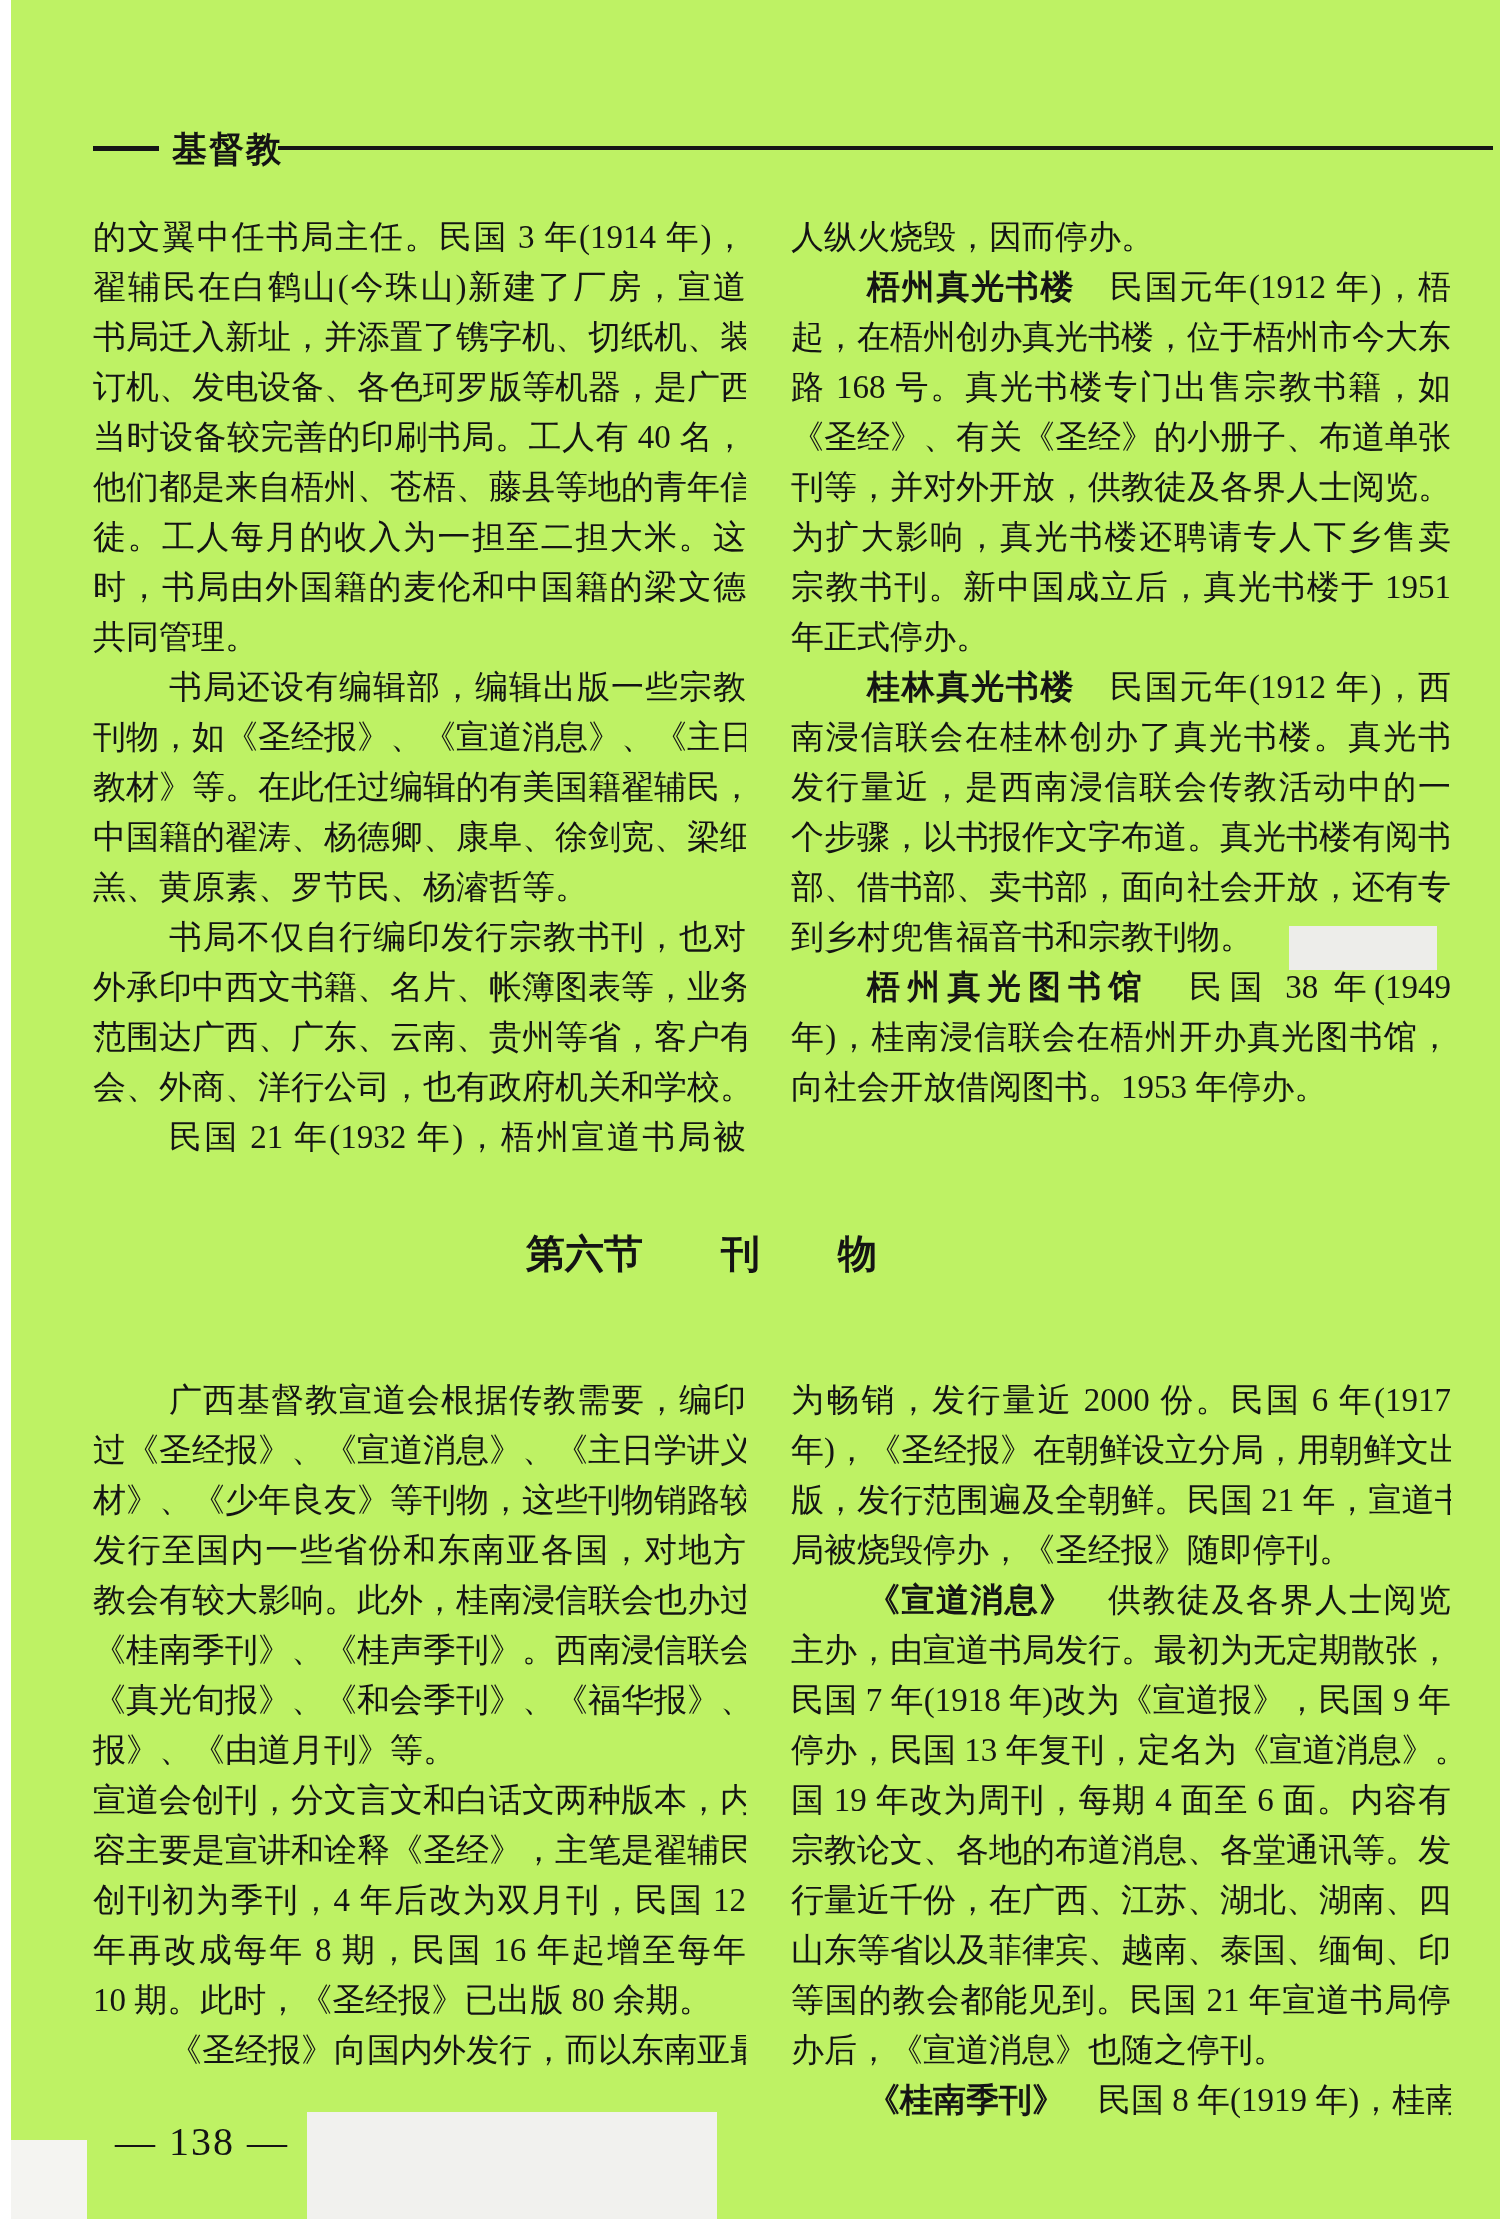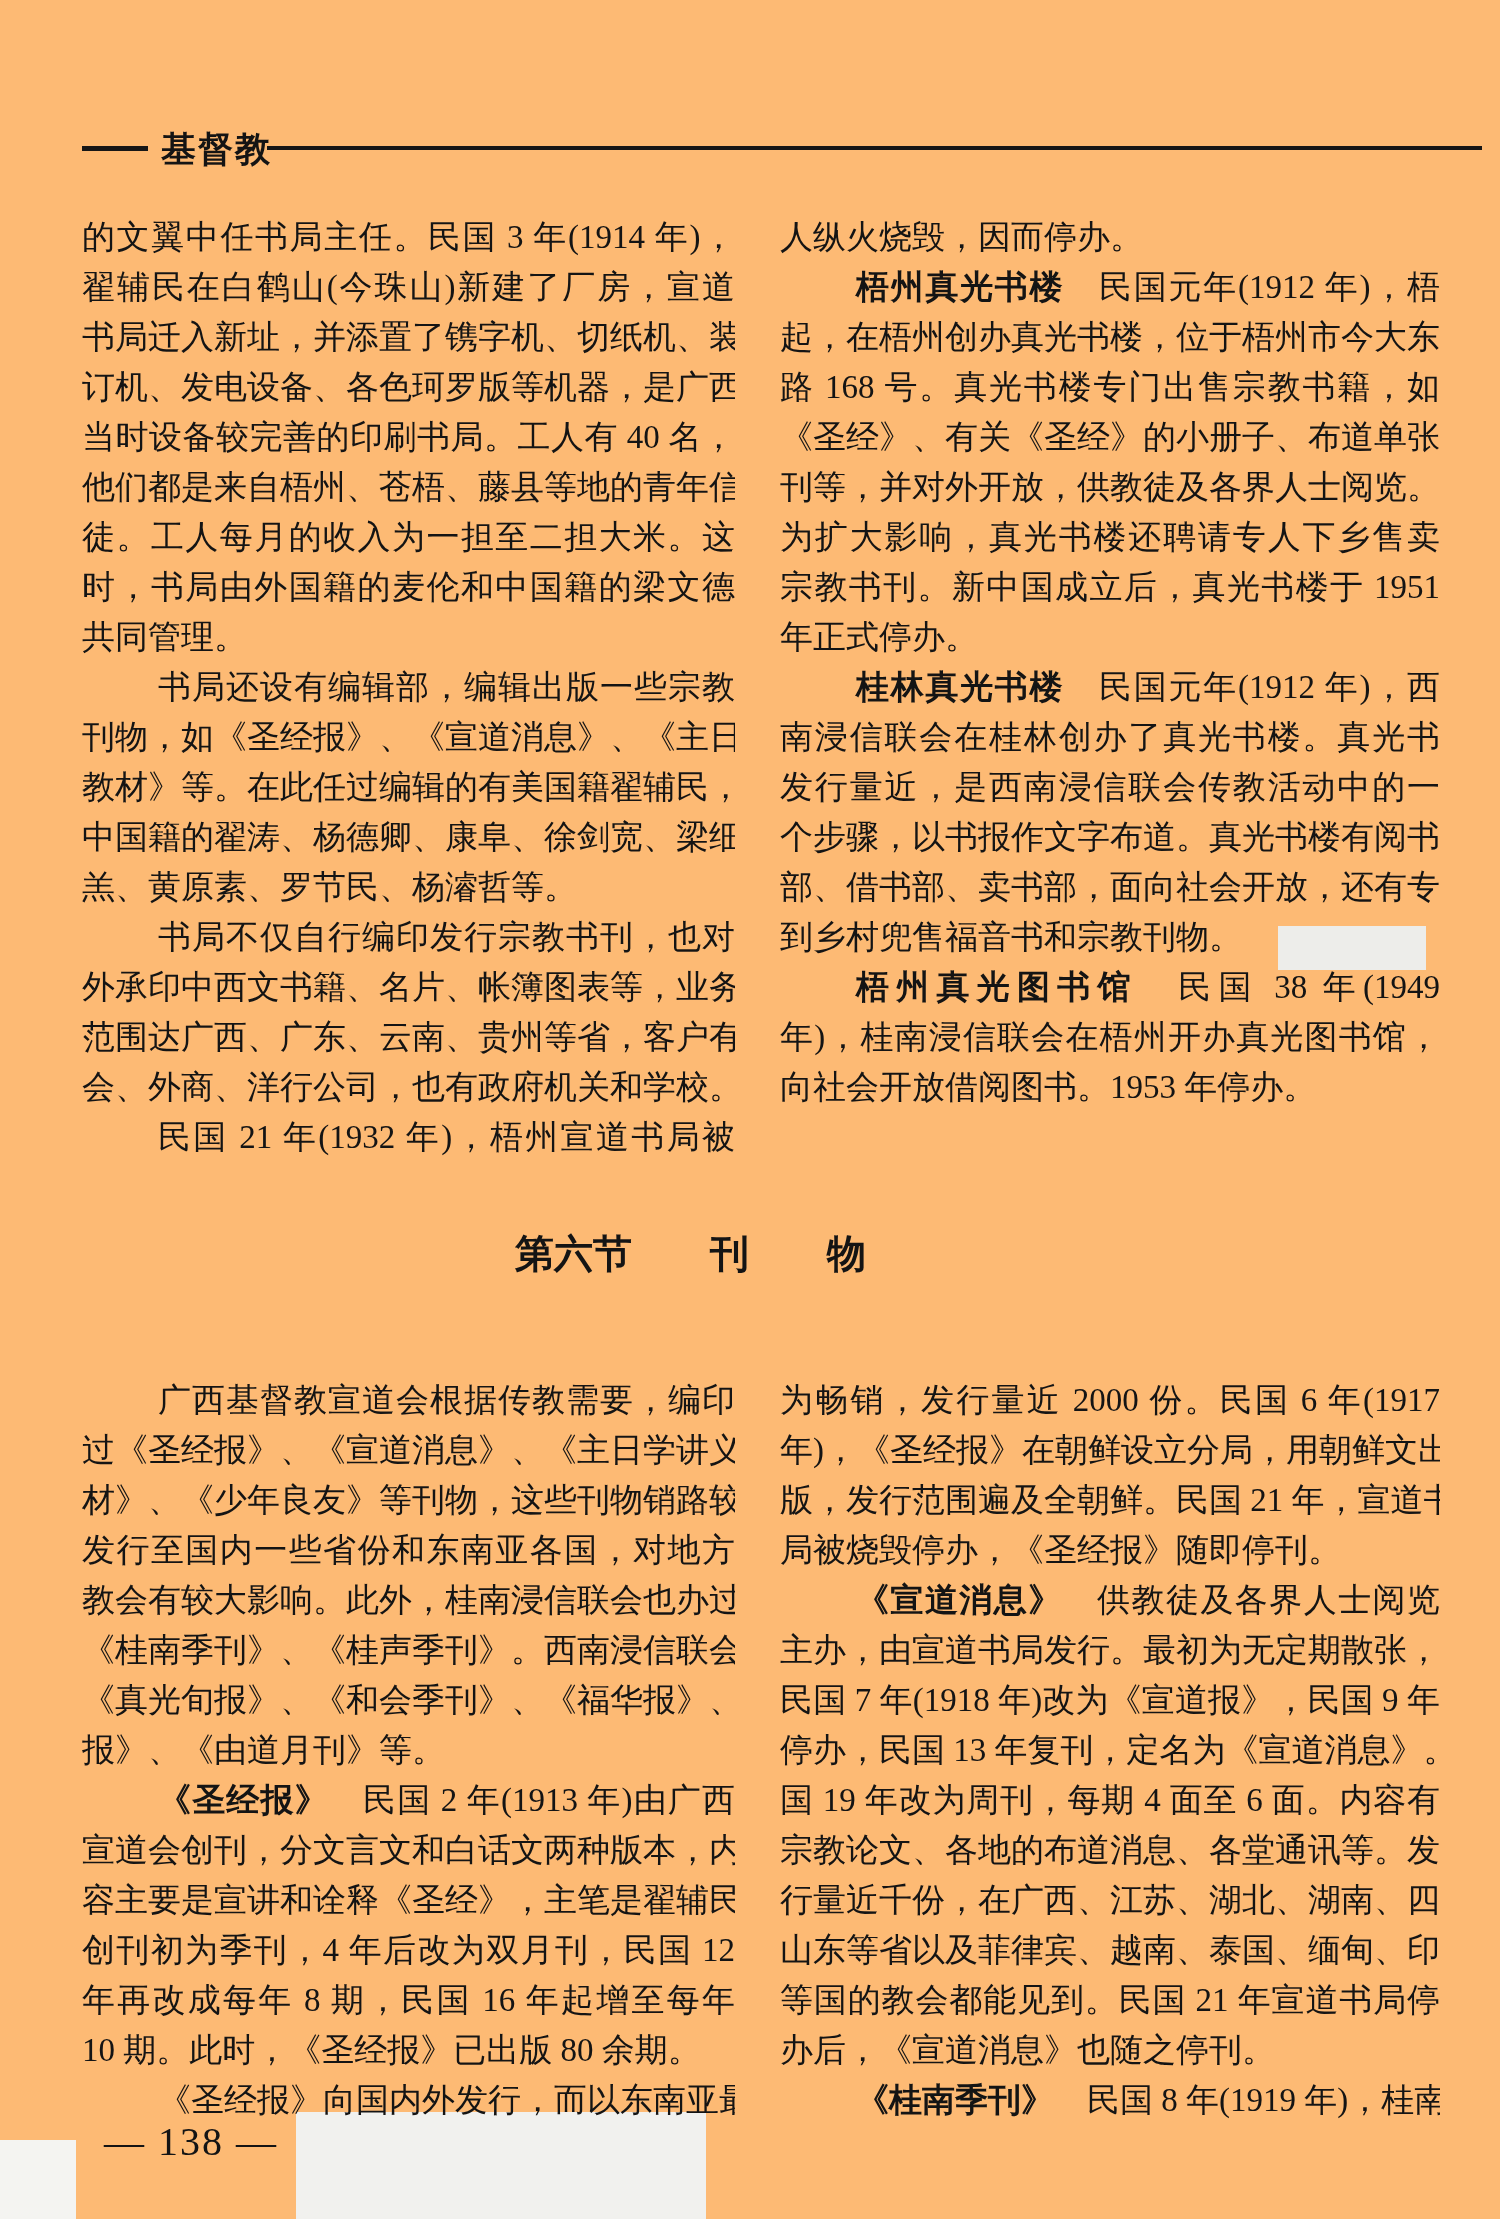--- a/index.html
+++ b/index.html
@@ -3,21 +3,21 @@
 <meta charset="utf-8">
 <style>
   html,body{margin:0;padding:0;}
   body{
     width:1500px;height:2219px;
     background:#ffffff;
     font-family:"Liberation Serif","DejaVu Serif",serif;
     color:#141414;
     position:relative;
   }
-  .page{position:absolute;inset:0;background:#fdba74;overflow:hidden;}
+  .page{position:absolute;inset:0;background:#bef264;overflow:hidden;margin-left:11px;}
 
   
   .artifact{position:absolute;}
   #artifact-bottom{left:296px;top:2112px;width:410px;height:107px;background:#f1f1ee;}
   #artifact-bottom-left{left:0;top:2140px;width:76px;height:79px;background:#f4f4f1;}
   #artifact-smudge{left:1278px;top:926px;width:148px;height:44px;background:#ededea;}
 
   
   .header-rule{position:absolute;background:#161616;}
   #header-rule-left{left:82px;top:146px;width:66px;height:5px;}
@@ -122,21 +122,20 @@
 
   <div class="col" id="col-bl">
       <div class="line indent"><span>广西基督教宣道会根据传教需要，编印</span></div>
       <div class="line"><span>过《圣经报》、《宣道消息》、《主日学讲义教</span></div>
       <div class="line"><span>材》、《少年良友》等刊物，这些刊物销路较广，</span></div>
       <div class="line"><span>发行至国内一些省份和东南亚各国，对地方</span></div>
       <div class="line"><span>教会有较大影响。此外，桂南浸信联会也办过</span></div>
       <div class="line"><span>《桂南季刊》、《桂声季刊》。西南浸信联会办过</span></div>
       <div class="line"><span>《真光旬报》、《和会季刊》、《福华报》、《晨光</span></div>
       <div class="line end"><span>报》、《由道月刊》等。</span></div>
-      <div class="line indent"><b>《圣经报》</b><span>　民国 2 年(1913 年)由广西</span></div>
       <div class="line"><span>宣道会创刊，分文言文和白话文两种版本，内</span></div>
       <div class="line"><span>容主要是宣讲和诠释《圣经》，主笔是翟辅民。</span></div>
       <div class="line"><span>创刊初为季刊，4 年后改为双月刊，民国 12</span></div>
       <div class="line"><span>年再改成每年 8 期，民国 16 年起增至每年</span></div>
       <div class="line end"><span>10 期。此时，《圣经报》已出版 80 余期。</span></div>
       <div class="line indent"><span>《圣经报》向国内外发行，而以东南亚最</span></div>
     </div>
   <div class="col" id="col-br">
       <div class="line"><span>为畅销，发行量近 2000 份。民国 6 年(1917</span></div>
       <div class="line"><span>年)，《圣经报》在朝鲜设立分局，用朝鲜文出</span></div>

